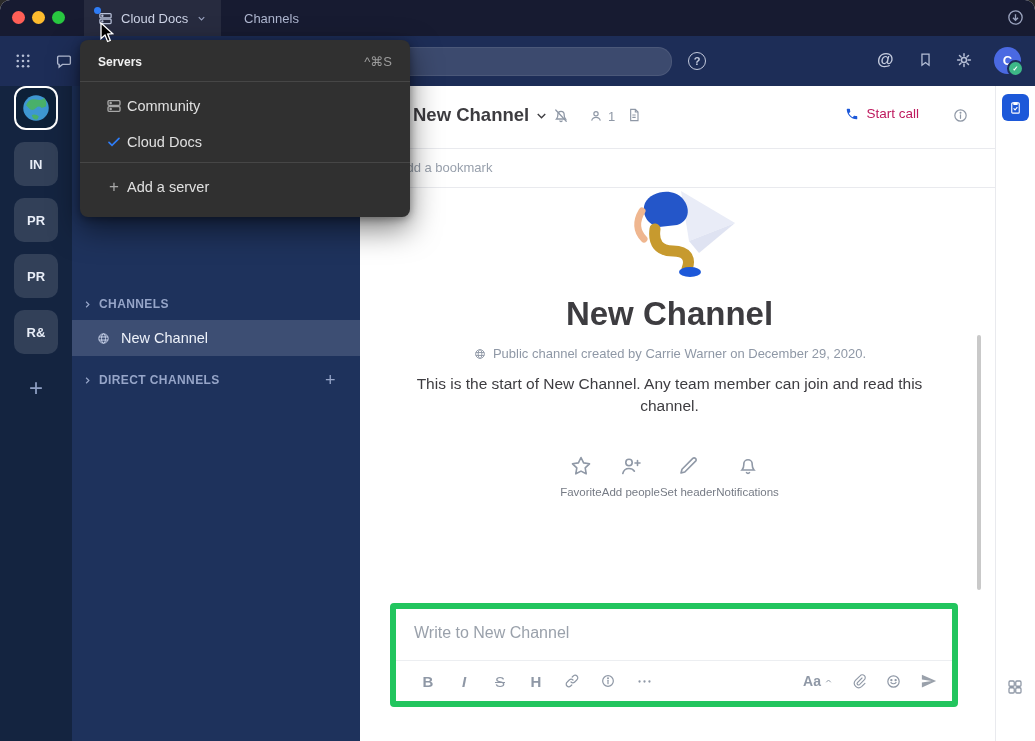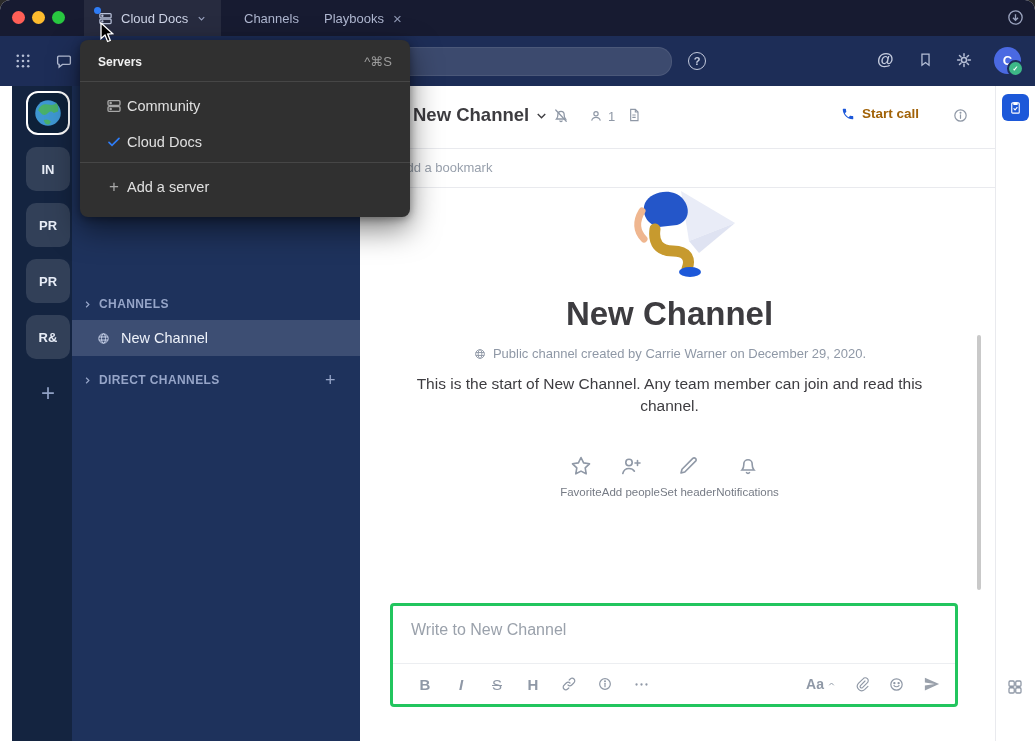--- a/index.html
+++ b/index.html
@@ -31,22 +31,22 @@
   .help-btn{position:absolute;left:688px;top:16px;width:18px;height:18px;border-radius:50%;
     border:1.5px solid #c3cadd;color:#c3cadd;font-size:11px;font-weight:bold;
     display:flex;align-items:center;justify-content:center;box-sizing:border-box;}
   .at-btn{position:absolute;left:877px;top:14px;color:#c3cadd;font-size:17px;font-weight:600;}
   .avatar{position:absolute;left:994px;top:11px;width:27px;height:27px;border-radius:50%;background:#4a69e2;
     color:#fff;font-size:13px;font-weight:700;display:flex;align-items:center;justify-content:center;}
   .status{position:absolute;right:-3px;bottom:-3px;width:13px;height:13px;border-radius:50%;background:#3db887;
     border:2px solid #1d2d57;display:flex;align-items:center;justify-content:center;color:#fff;font-size:7px;box-sizing:content-box;}
 
   
-  .team-sidebar{position:absolute;left:12px;top:86px;width:72px;height:655px;background:#142440;
-    display:flex;flex-direction:column;align-items:center;padding-top:5px;gap:12px;box-sizing:border-box;}
+  .team-sidebar{position:absolute;left:0;top:86px;width:72px;height:655px;background:#142440;
+    display:flex;flex-direction:column;align-items:center;gap:12px;box-sizing:border-box;}
   .tile{width:44px;height:44px;border-radius:10px;background:rgba(255,255,255,.13);color:#e8edf7;
     font-size:13px;font-weight:700;display:flex;align-items:center;justify-content:center;box-sizing:border-box;}
   .tile.selected{border:2px solid #fff;background:#0d2038;border-radius:12px;}
   .tile.add{background:none;color:#8fa0c4;font-size:24px;font-weight:400;}
 
   
   .channel-sidebar{position:absolute;left:72px;top:86px;width:288px;height:655px;background:#1e325c;}
   .cat{position:absolute;left:0;right:0;height:30px;display:flex;align-items:center;padding:0 10px;gap:6px;
     color:#96a5c8;font-size:12px;font-weight:700;letter-spacing:.4px;}
   .cat .chev{color:#96a5c8;}
@@ -55,31 +55,31 @@
     display:flex;align-items:center;padding-left:24px;gap:10px;color:#eef2fa;font-size:14.5px;box-sizing:border-box;}
 
   
   .main{position:absolute;left:360px;top:86px;width:635px;height:655px;background:#fff;}
   .ch-header{position:absolute;left:0;top:0;right:0;height:62px;border-bottom:1px solid #e9eaee;}
   .ch-title{position:absolute;left:53px;top:18px;display:flex;align-items:center;gap:5px;
     font-size:18.5px;font-weight:700;color:#3d3c40;}
   .hdr-ic{position:absolute;color:#8f98a6;}
   .members{position:absolute;left:228px;top:22px;display:flex;align-items:center;gap:4px;color:#8f98a6;font-size:13px;}
   .start-call{position:absolute;right:76px;top:20px;display:flex;align-items:center;gap:7px;
-    color:#a16207;font-size:13.5px;font-weight:700;}
+    color:#be185d;font-size:13.5px;font-weight:400;}
   .bookmark-bar{position:absolute;left:0;top:62px;right:0;height:39px;border-bottom:1px solid #e9eaee;
     display:flex;align-items:center;padding-left:22px;gap:7px;color:#98a0ac;font-size:13px;}
   .intro{position:absolute;left:0;top:101px;right:16px;display:flex;flex-direction:column;align-items:center;}
   .intro h1{margin:16px 0 0;font-size:33px;font-weight:700;color:#3d3c40;}
   .byline{margin-top:13px;display:flex;align-items:center;gap:6px;color:#8f98a6;font-size:13px;}
   .desc{margin-top:12px;font-size:15.5px;color:#3d3c40;text-align:center;max-width:545px;line-height:1.45;}
   .actions{margin-top:36px;display:flex;}
   .action{display:flex;flex-direction:column;align-items:center;gap:8px;color:#8f98a6;}
   .action .lbl{font-size:11.5px;color:#767b85;}
-  .composer{position:absolute;left:30px;top:517px;width:568px;height:104px;border:3px solid #22c55e;
+  .composer{position:absolute;left:30px;top:517px;width:568px;height:104px;border:6px solid #22c55e;
     border-radius:4px;box-sizing:border-box;background:#fff;}
   .composer-input{padding:15px 18px;font-size:16px;color:#9aa1ab;}
   .composer-toolbar{position:absolute;left:0;right:0;bottom:0;height:40px;display:flex;align-items:center;
     padding:0 14px;border-top:1px solid #eceef1;}
   .fmt{width:36px;text-align:center;color:#8f98a6;font-size:15px;display:flex;justify-content:center;}
   .fmt.b{font-weight:700;}
   .fmt.i{font-style:italic;font-weight:600;}
   .fmt.s span{text-decoration:line-through;}
   .fmt.h{font-weight:700;}
   .tspacer{flex:1;}
@@ -133,24 +133,20 @@
       <span>
         <svg width="11" height="11" viewBox="0 0 24 24" fill="none" stroke="#9aa3c0" stroke-width="2.4">
             <path d="M6 9l6 6 6-6"></path>
           </svg>
       </span>
     </div>
 
     <div class="tab" style="left:232px;">
       <span class="tab-label">Channels</span>
     </div>
-    <div class="tab" style="left:312px;">
-      <span class="tab-label">Playbooks</span>
-      <span class="x">×</span>
-    </div>
 
     <span class="dl-btn">
       <svg width="19" height="19" viewBox="0 0 24 24" fill="none" stroke="currentColor" stroke-width="1.7">
         <circle cx="12" cy="12" r="8.4"></circle>
           <path d="M12 8v7M8.8 12.2l3.2 3.2 3.2-3.2"></path>
       </svg>
     </span>
   </div>
 
   <div class="gheader">

